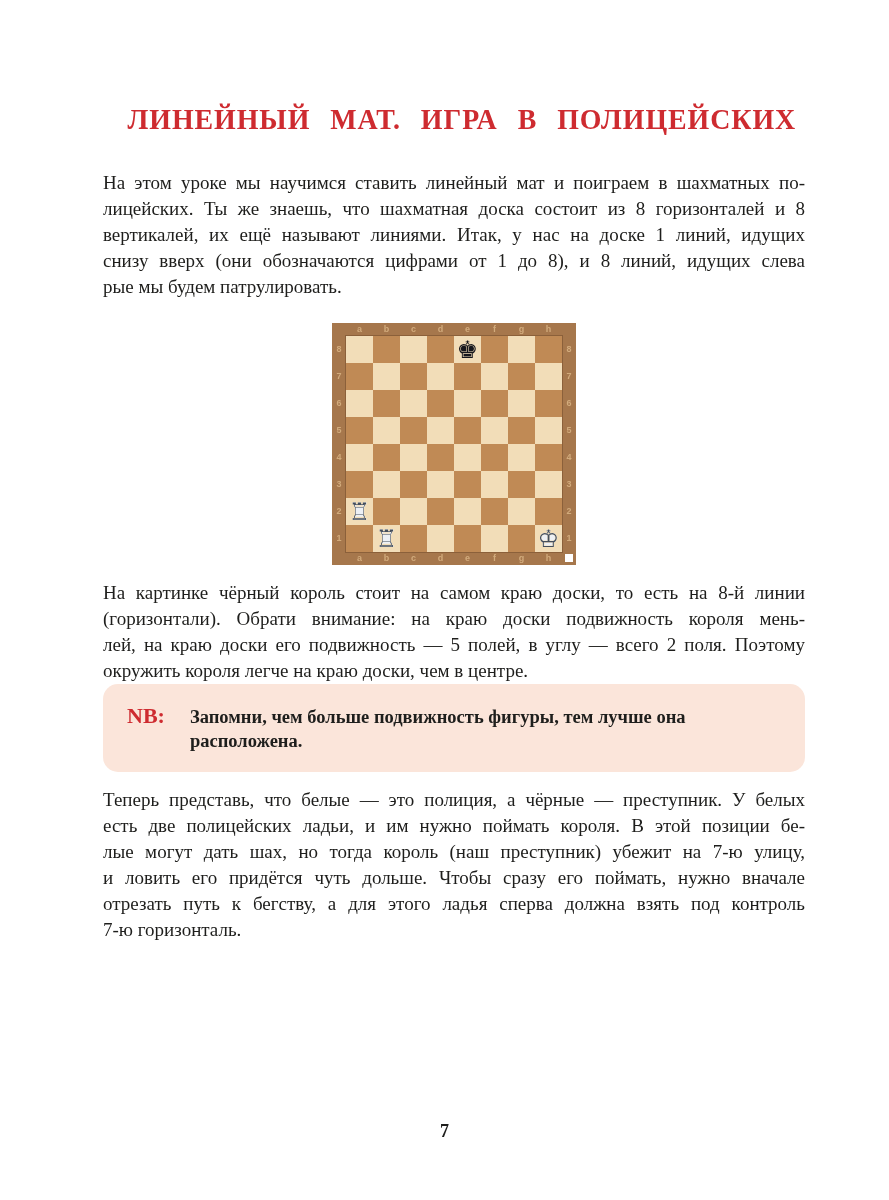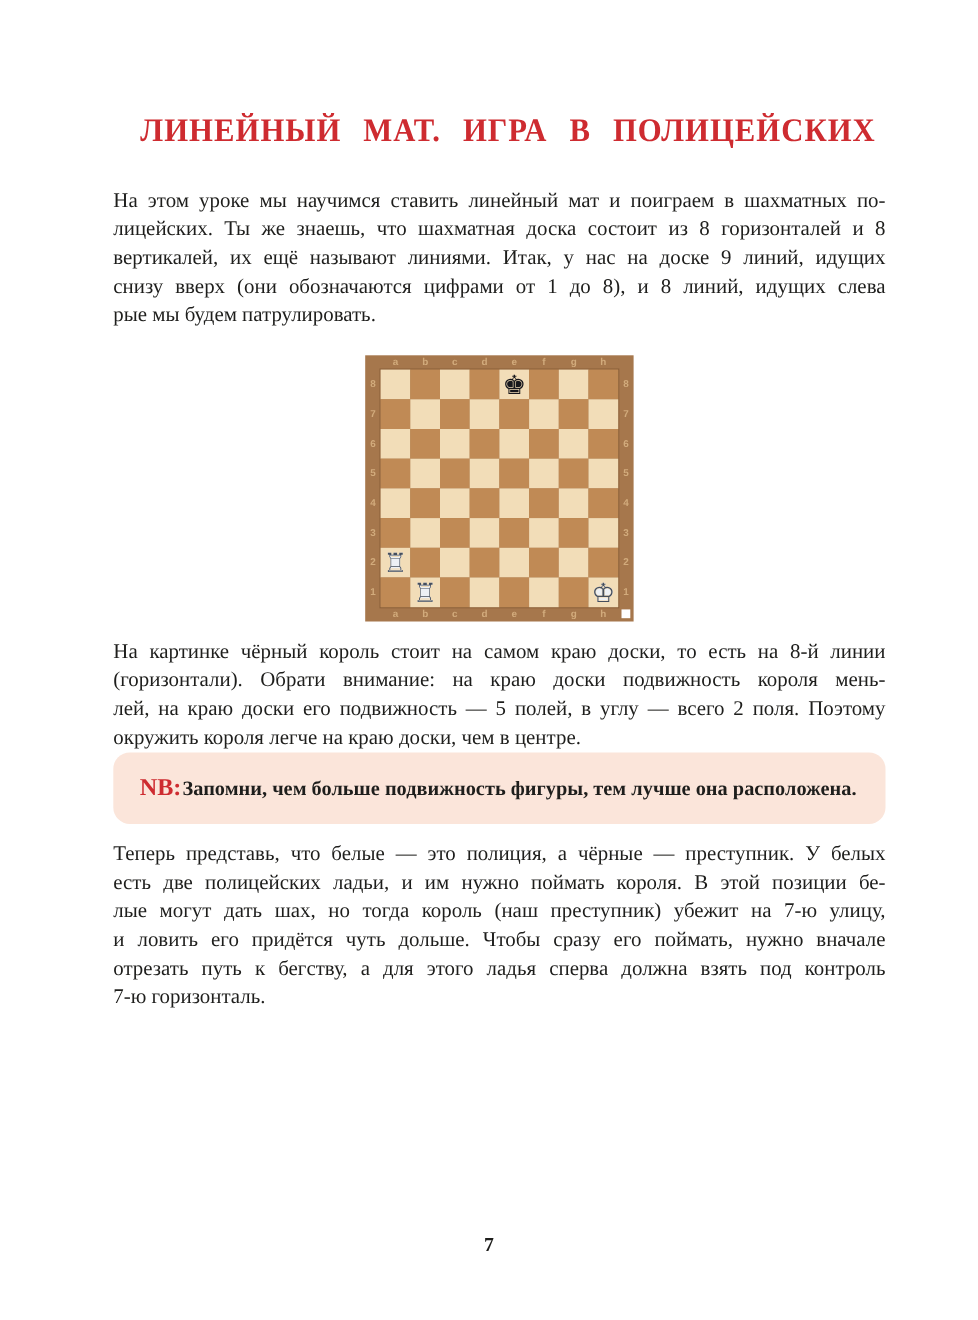--- a/index.html
+++ b/index.html
@@ -128,21 +128,21 @@
     border-radius:15px;
     padding:19px 24px 19px 24px;
     display:flex;
     align-items:baseline;
     min-height:64px;
   }
   .nb-label{
     color:var(--red);
     font-weight:bold;
     font-size:22px;
-    margin-right:1px;
+    margin-right:25px;
     white-space:nowrap;
   }
   .nb-text{
     font-weight:bold;
     font-size:18.5px;
     line-height:24px;
   }
   .page-number{
     position:absolute;
     left:0;
@@ -156,21 +156,21 @@
 </head>
 <body>
 
 <div class="content">
 
   <h1 class="title">ЛИНЕЙНЫЙ МАТ. ИГРА В ПОЛИЦЕЙСКИХ</h1>
 
   <div class="para para-intro">
       <div class="jline">На этом уроке мы научимся ставить линейный мат и поиграем в шахматных по-</div>
       <div class="jline">лицейских. Ты же знаешь, что шахматная доска состоит из 8 горизонталей и 8</div>
-      <div class="jline">вертикалей, их ещё называют линиями. Итак, у нас на доске 9 линий, идущих</div>
+      <div class="jline">вертикалей, их ещё называют линиями. Итак, у нас на доске 1 линий, идущих</div>
       <div class="jline">снизу вверх (они обозначаются цифрами от 1 до 8), и 8 линий, идущих слева</div>
       <div class="jline last">рые мы будем патрулировать.</div>
     </div>
 
   <div class="board-wrap">
     <div class="board-frame" style="background: rgb(166, 119, 76);">
       <div class="files files-top">
           <span style="color: rgb(210, 171, 124);">a</span>
           <span style="color: rgb(210, 171, 124);">b</span>
           <span style="color: rgb(210, 171, 124);">c</span>

